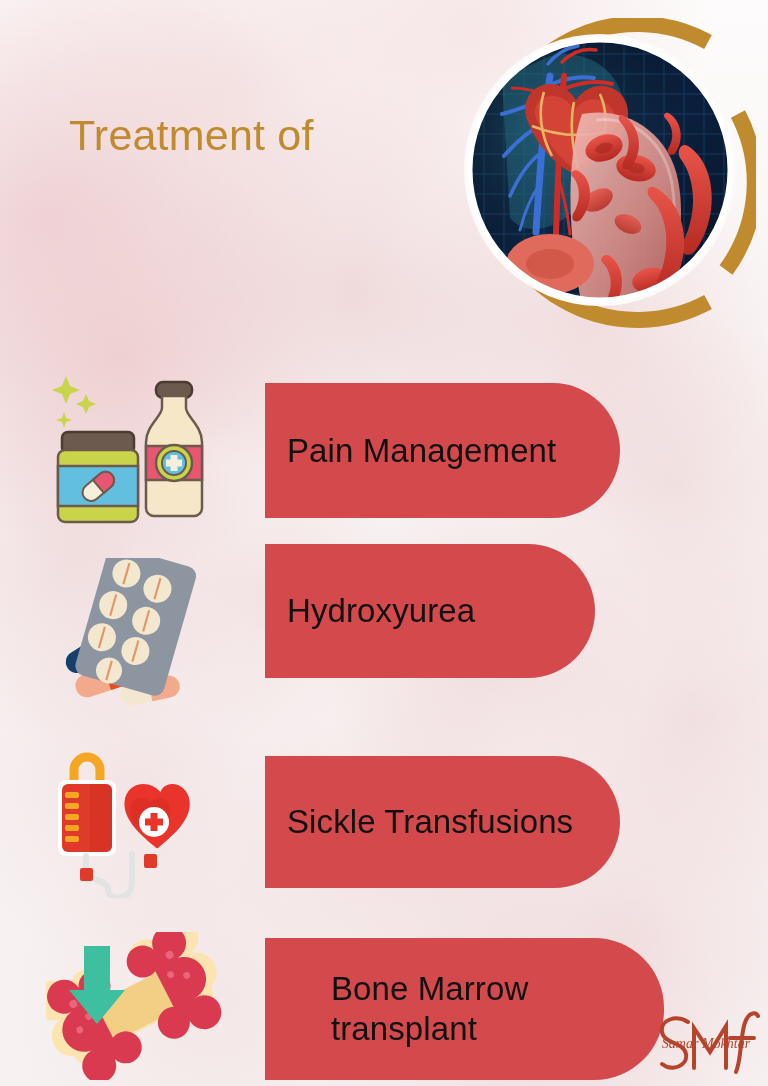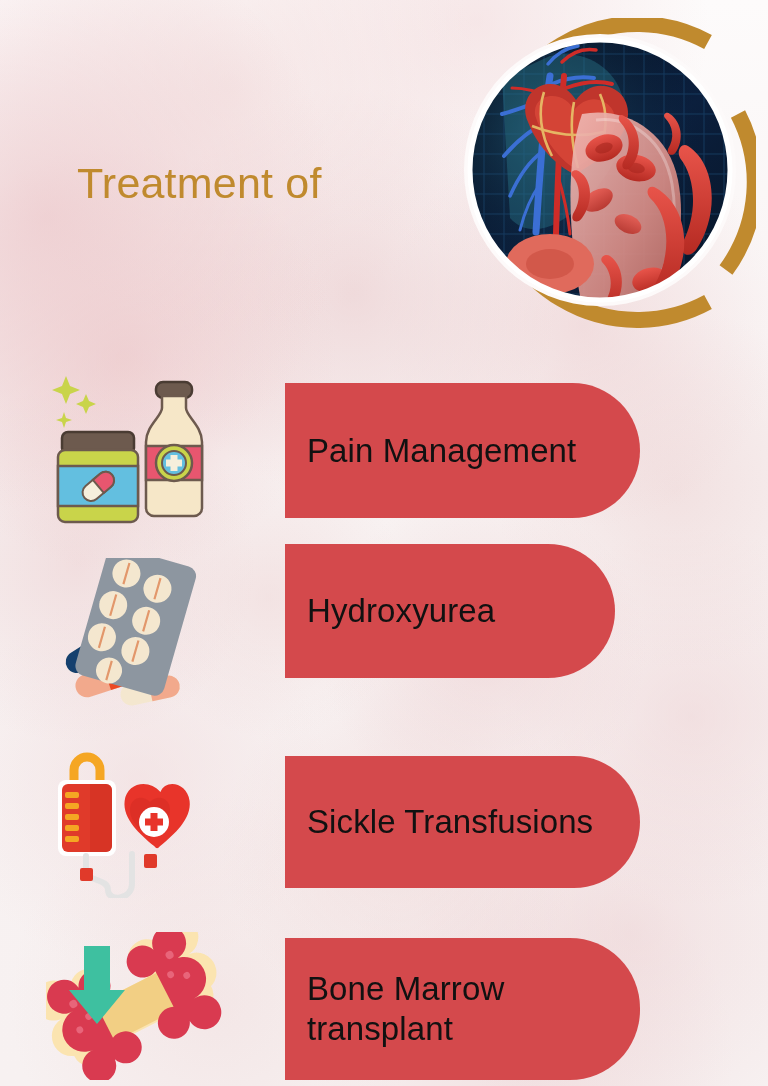--- a/index.html
+++ b/index.html
@@ -25,37 +25,37 @@
       radial-gradient(circle at 90% 66%, rgba(236,206,208,.5) 0%, rgba(236,206,208,0) 19%),
       radial-gradient(circle at 18% 72%, rgba(238,212,214,.45) 0%, rgba(238,212,214,0) 19%),
       radial-gradient(circle at 52% 78%, rgba(236,206,206,.45) 0%, rgba(236,206,206,0) 19%),
       radial-gradient(circle at 82% 86%, rgba(235,204,206,.45) 0%, rgba(235,204,206,0) 19%),
       radial-gradient(circle at 28% 92%, rgba(238,214,214,.4) 0%, rgba(238,214,214,0) 18%),
       radial-gradient(circle at 68% 97%, rgba(234,202,204,.42) 0%, rgba(234,202,204,0) 18%),
       linear-gradient(180deg,#fdfbfb 0%, #f8f2f2 40%, #f7f1f1 100%);
   }
 
   
-  #title-block{position:absolute;left:77px;top:104px;width:420px;z-index:6;margin-top:48px;}
+  #title-block{position:absolute;left:69px;top:104px;width:420px;z-index:6;}
   .title-line{
     font-size:43px;line-height:62px;font-weight:400;
     color:#c08a2e;letter-spacing:.2px;white-space:nowrap;
   }
   .title-line.second{margin-left:-46px;}
 
   
   #hero{position:absolute;left:432px;top:18px;width:324px;height:324px;z-index:4;}
   #hero svg{display:block;}
 
   
   .row{position:absolute;left:0;width:768px;}
   .bar{
     position:absolute;background:#d4494c;
     border-radius:0 70px 70px 0;
-    display:flex;align-items:center;margin-left:20px;
+    display:flex;align-items:center;
   }
   .bar-label{
     color:#111;font-size:33px;line-height:40px;font-weight:400;
     padding-left:22px;letter-spacing:.1px;white-space:pre-line;
   }
   .icon-slot{position:absolute;display:block;}
 
   
   #signature{position:absolute;right:6px;bottom:4px;width:112px;height:80px;z-index:9;}
 </style>
@@ -280,21 +280,21 @@
         <g fill="none" stroke="#e3e3e3" stroke-width="6" stroke-linecap="round">
           <path d="M34 106 v14 c0 12 22 8 22 20 c0 12 24 10 24 -6 V104"></path>
         </g>
         <rect x="28" y="118" width="13" height="13" rx="2" fill="#e03a2a"></rect>
         <rect x="92" y="104" width="13" height="14" rx="2" fill="#e03a2a"></rect>
       </svg>
     </div>
   </div>
 
   <div class="row" style="top:0">
-    <div class="bar" style="left:265px;top:938px;width:355px;height:142px;">
+    <div class="bar" style="left:265px;top:938px;width:355px;height:142px;padding-left:44px;">
       <span class="bar-label">Bone Marrow
 transplant</span>
     </div>
     <div class="icon-slot" style="left:46px;top:932px;width:180px;height:148px;">
       <svg width="180" height="148" viewBox="0 0 180 148" xmlns="http://www.w3.org/2000/svg">
         <g transform="rotate(-27 90 76)">
 
           <path d="M22 52 a20 20 0 1 1 18 -22 a19 19 0 1 1 10 24 H130 a19 19 0 1 1 10 -24 a20 20 0 1 1 18 22 a20 20 0 1 1 -18 22 a19 19 0 1 1 -10 24 H50 a19 19 0 1 1 -10 -24 a20 20 0 1 1 -18 -22 Z" fill="#fbe4b0"></path>
 
           <rect x="46" y="54" width="88" height="42" rx="10" fill="#f2cf84"></rect>
@@ -311,14 +311,25 @@
           </g>
         </g>
 
         <g>
           <path d="M38 14 h26 v44 h15 L51 92 L23 58 h15 Z" fill="#3ec0a0"></path>
         </g>
       </svg>
     </div>
   </div>
 
+  <div id="signature">
+    <svg width="112" height="80" viewBox="0 0 112 80" xmlns="http://www.w3.org/2000/svg">
+      <g fill="none" stroke="#b6442b" stroke-width="4" stroke-linecap="round">
+        <path d="M38 20 C26 12 10 18 12 30 C14 42 34 40 36 52 C38 64 22 70 12 62"></path>
+        <path d="M44 66 V26 L60 50 L76 24 V66"></path>
+        <path d="M86 70 C92 56 90 30 96 18 C100 10 106 10 108 14"></path>
+        <path d="M80 36 H104"></path>
+      </g>
+      <text x="56" y="46" text-anchor="middle" font-family="'Liberation Serif', serif" font-style="italic" font-size="14" fill="#b6442b">Samar Mokhtar</text>
+    </svg>
+  </div>
 
 </div>
 
 </body></html>

